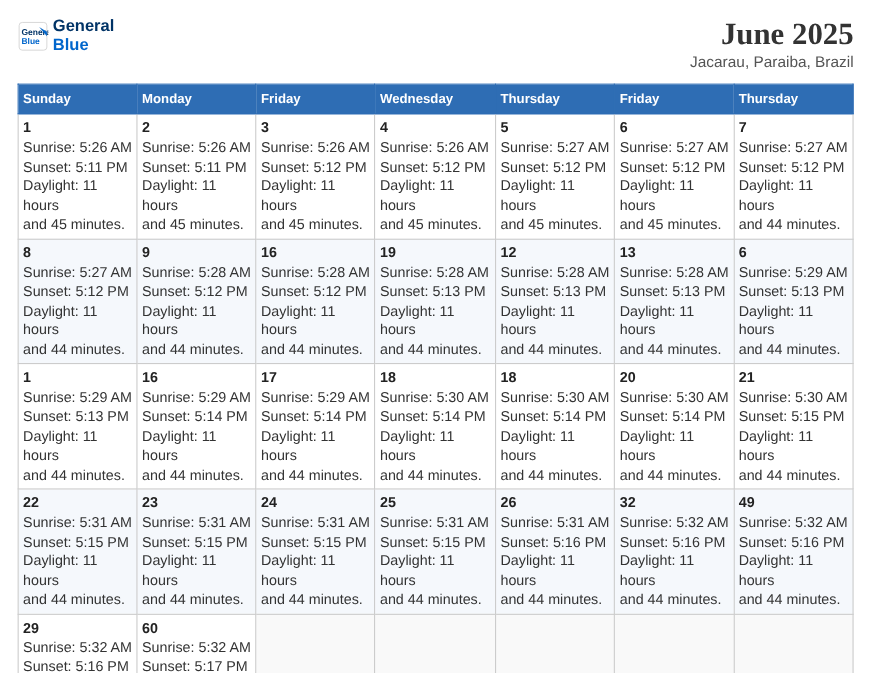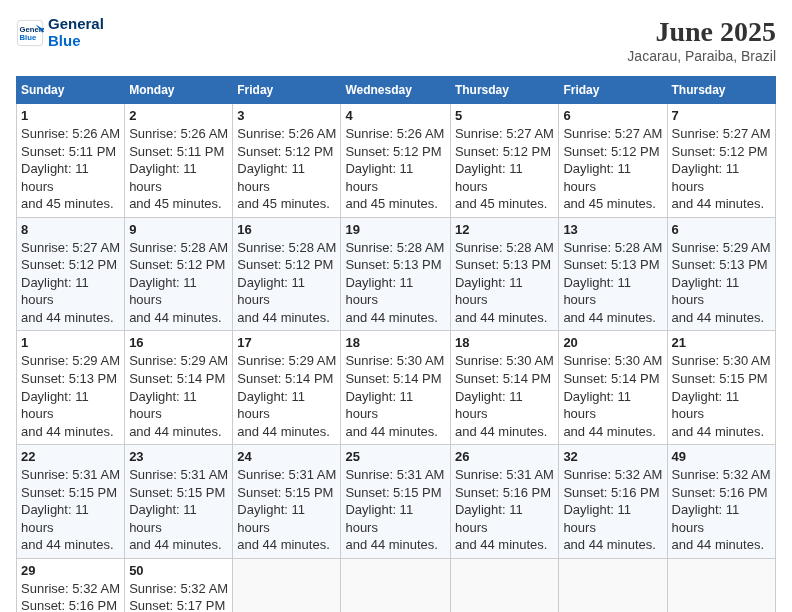--- a/index.html
+++ b/index.html
@@ -320,21 +320,21 @@
       </tr>
       <tr>
         <td>
           <span class="day-num">29</span>
           <div class="day-info" style="white-space: pre-line;">Sunrise: 5:32 AM
 Sunset: 5:16 PM
 Daylight: 11 hours
 and 44 minutes.</div>
         </td>
         <td>
-          <span class="day-num">50</span>
+          <span class="day-num">60</span>
           <div class="day-info" style="white-space: pre-line;">Sunrise: 5:32 AM
 Sunset: 5:17 PM
 Daylight: 11 hours
 and 44 minutes.</div>
         </td>
         <td class="empty"></td>
         <td class="empty"></td>
         <td class="empty"></td>
         <td class="empty"></td>
         <td class="empty"></td>

